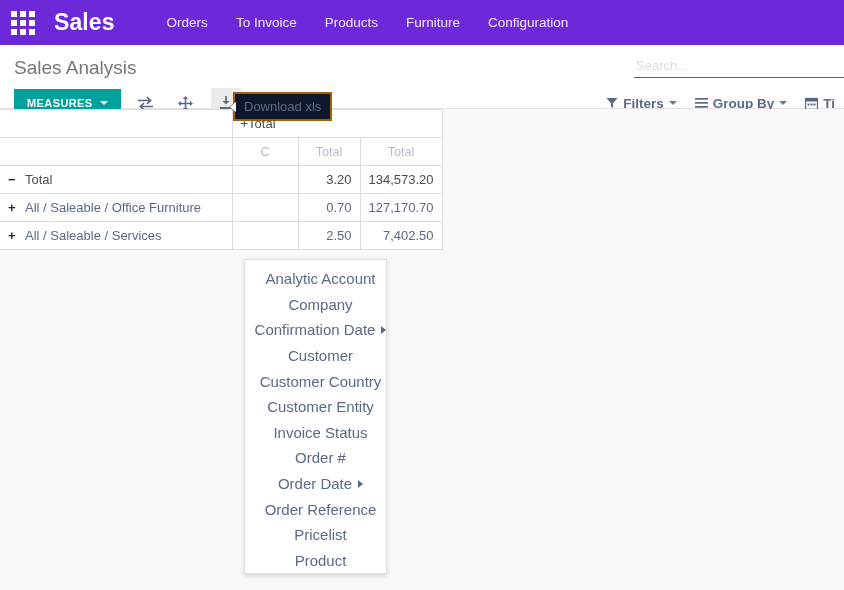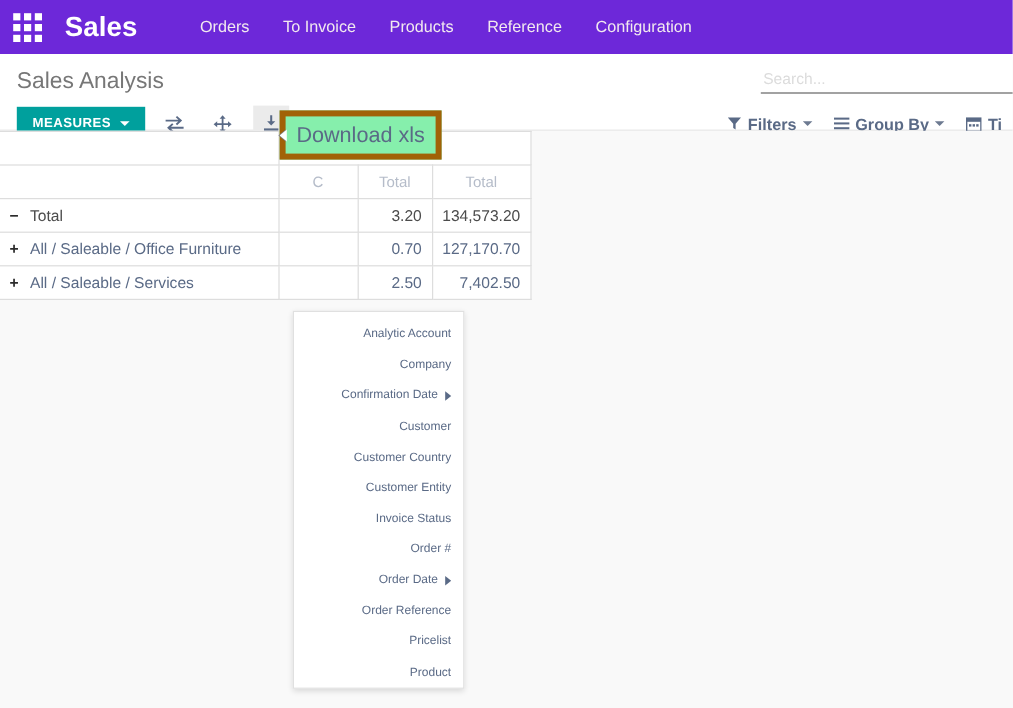--- a/index.html
+++ b/index.html
@@ -126,24 +126,24 @@
     border: none;
   }
   .icon-btn.active { background: #ebebeb; }
   .icon-btn svg { display: block; }
 
   
   .tooltip {
     position: absolute;
     left: 219px;
     top: 4px;
-    background: #86efac;
-    border: 5px solid #a16207;
+    background: #0f172a;
+    border: 2px solid #a16207;
     color: #5a6a86;
-    font-size: 18px;
+    font-size: 13px;
     padding: 5px 9px;
     white-space: nowrap;
     z-index: 60;
   }
   .tooltip:before {
     content: "";
     position: absolute;
     left: -6px; top: 50%;
     margin-top: -5px;
     width: 0; height: 0;
@@ -230,23 +230,23 @@
     border: 1px solid #e0e0e0;
     box-shadow: 0 2px 5px rgba(0,0,0,.14);
     padding: 6px 0 0 0;
     z-index: 50;
     max-height: 440px;
     overflow: hidden;
   }
   .dropdown-item {
     display: flex;
     align-items: center;
-    justify-content: flex-end;
+    justify-content: center;
     padding: 4px 10px 4px 20px;
-    font-size: 10px;
+    font-size: 15px;
     color: #5a6a86;
     cursor: pointer;
     height: 25.6px;
     white-space: nowrap;
   }
   .submenu-arrow {
     width: 0; height: 0;
     border-top: 4px solid transparent;
     border-bottom: 4px solid transparent;
     border-left: 5px solid #5a6a86;
@@ -267,21 +267,21 @@
       <i></i>
       <i></i>
       <i></i>
       <i></i>
   </div>
   <div class="brand">Sales</div>
   <div class="nav-items">
     <div class="nav-item">Orders</div>
     <div class="nav-item">To Invoice</div>
     <div class="nav-item">Products</div>
-    <div class="nav-item">Reference</div>
+    <div class="nav-item">Furniture</div>
     <div class="nav-item">Configuration</div>
   </div>
 </div>
 
 <div class="control-panel">
 
   <div class="cp-row1">
     <h1 class="page-title">Sales Analysis</h1>
     <div class="searchview">
       <input class="search-input" type="text" placeholder="Search..." style="">

